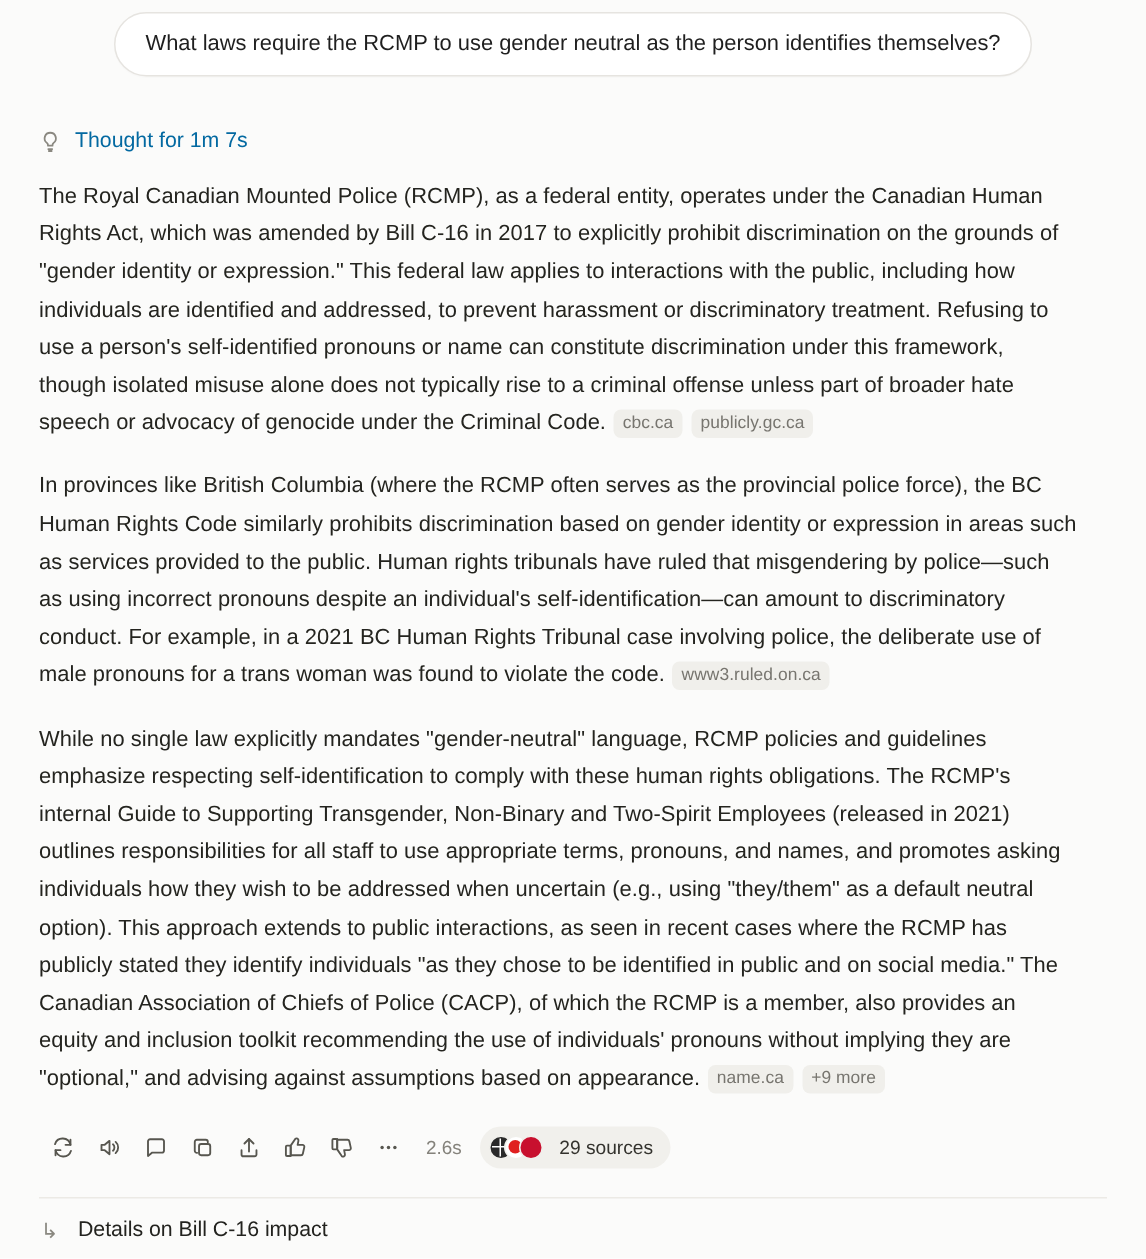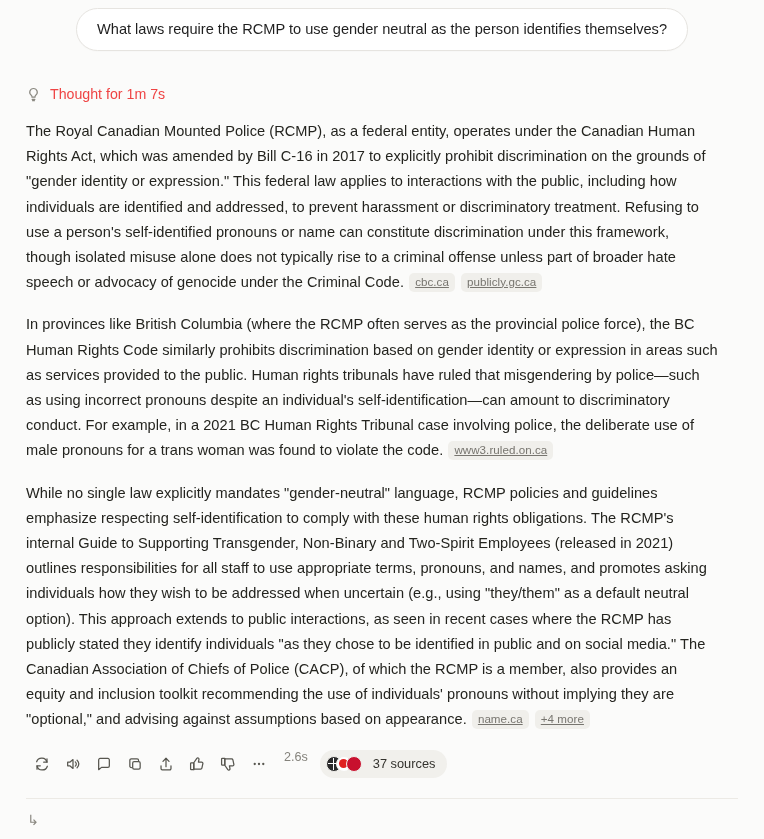--- a/index.html
+++ b/index.html
@@ -45,21 +45,21 @@
     max-width: 620px;
     box-shadow: 0 1px 1px rgba(0,0,0,0.015);
   }
 
   
   .thought-row {
     display: flex;
     align-items: center;
     gap: 9px;
     margin: 35px 0 0 26px;
-    color: #ef4444;
+    color: #0369a1;
     font-size: 14.2px;
   }
   .thought-icon {
     width: 15px;
     height: 15px;
     display: inline-block;
     position: relative;
     flex: 0 0 auto;
   }
 
@@ -79,27 +79,26 @@
     display: inline-block;
     background: #f0efeb;
     color: #77756f;
     border-radius: 5px;
     font-size: 11.6px;
     line-height: 16px;
     padding: 1px 6px 2px 6px;
     margin: 0 1px;
     vertical-align: 1.5px;
     white-space: nowrap;
-    text-decoration: underline;
   }
 
   
   .actions {
     display: flex;
-    align-items: flex-start;
+    align-items: center;
     gap: 0px;
     margin: 6px 0 0 26px;
     height: 30px;
   }
   .act-btn {
     width: 31px;
     height: 28px;
     display: flex;
     align-items: center;
     justify-content: center;
@@ -217,21 +216,21 @@
         <span class="cite">cbc.ca</span>
         <span class="cite">publicly.gc.ca</span>
       </p>
       <p>
         <span>In provinces like British Columbia (where the RCMP often serves as the provincial police force), the BC Human Rights Code similarly prohibits discrimination based on gender identity or expression in areas such as services provided to the public. Human rights tribunals have ruled that misgendering by police—such as using incorrect pronouns despite an individual's self-identification—can amount to discriminatory conduct. For example, in a 2021 BC Human Rights Tribunal case involving police, the deliberate use of male pronouns for a trans woman was found to violate the code.</span>
         <span class="cite">www3.ruled.on.ca</span>
       </p>
       <p>
         <span>While no single law explicitly mandates "gender-neutral" language, RCMP policies and guidelines emphasize respecting self-identification to comply with these human rights obligations. The RCMP's internal Guide to Supporting Transgender, Non-Binary and Two-Spirit Employees (released in 2021) outlines responsibilities for all staff to use appropriate terms, pronouns, and names, and promotes asking individuals how they wish to be addressed when uncertain (e.g., using "they/them" as a default neutral option). This approach extends to public interactions, as seen in recent cases where the RCMP has publicly stated they identify individuals "as they chose to be identified in public and on social media." The Canadian Association of Chiefs of Police (CACP), of which the RCMP is a member, also provides an equity and inclusion toolkit recommending the use of individuals' pronouns without implying they are "optional," and advising against assumptions based on appearance.</span>
         <span class="cite">name.ca</span>
-        <span class="cite">+4 more</span>
+        <span class="cite">+9 more</span>
       </p>
     </div>
 
     <div class="actions">
       <div class="act-btn">
         <svg width="16" height="16" viewBox="0 0 18 18" fill="none" stroke="#57564f" stroke-width="1.4" stroke-linecap="round" stroke-linejoin="round">
           <path d="M3 6.5A6 6 0 0 1 14.6 7"></path>
           <path d="M15 11.5A6 6 0 0 1 3.4 11"></path>
           <polyline points="14.6,3.2 14.6,7 10.9,7"></polyline>
           <polyline points="3.4,14.8 3.4,11 7.1,11"></polyline>
@@ -281,25 +280,26 @@
           <circle cx="13.8" cy="9" r="1.3"></circle>
         </svg>
       </div>
       <span class="timing">2.6s</span>
       <div class="sources-chip">
         <span class="favicons">
           <span class="fav fav-1"></span>
           <span class="fav fav-2"></span>
           <span class="fav fav-3"></span>
         </span>
-        <span class="sources-label">37 sources</span>
+        <span class="sources-label">29 sources</span>
       </div>
     </div>
 
     <div class="followups">
       <div class="followup">
         <span class="fu-arrow">↳</span>
+        <span>Details on Bill C-16 impact</span>
       </div>
 
     </div>
 
   </div>
 </div>
 
 </body></html>

